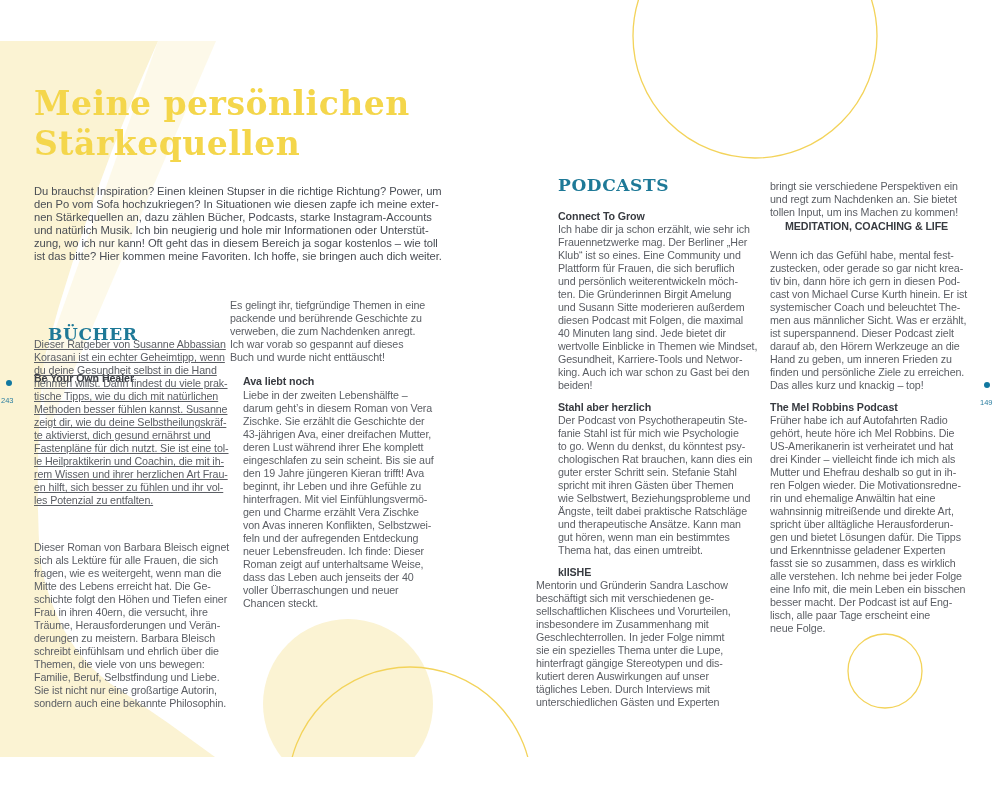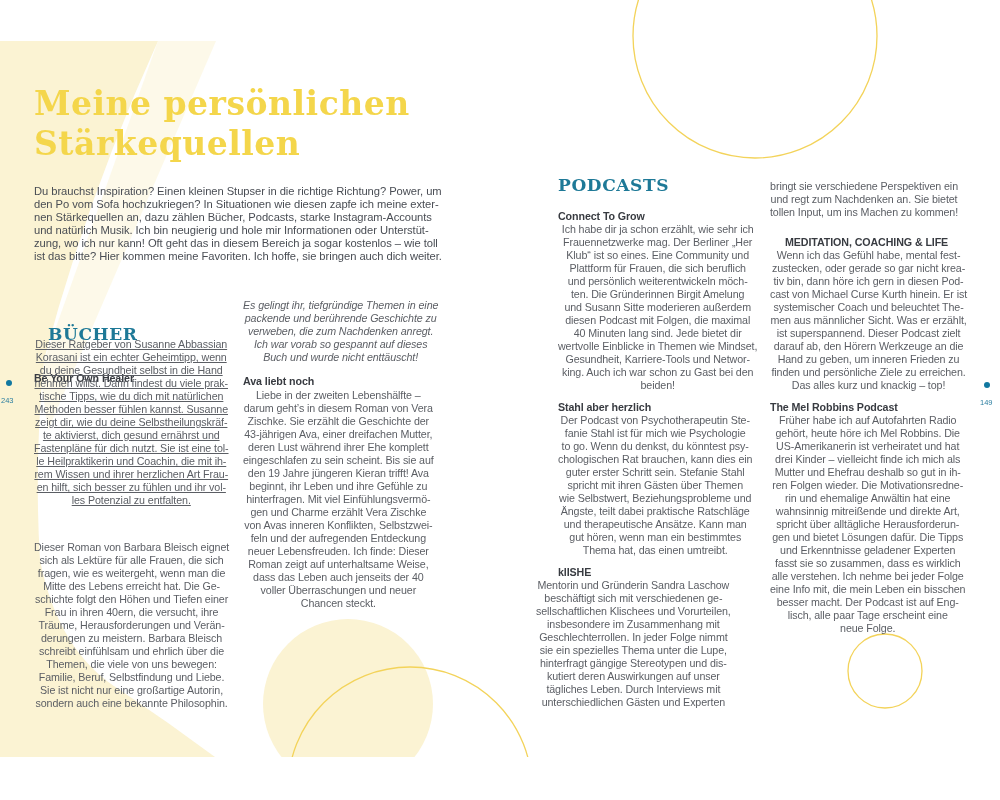--- a/index.html
+++ b/index.html
@@ -4,21 +4,21 @@
 <style>
   html,body{margin:0;padding:0;}
   body{width:1000px;height:800px;background:#ffffff;font-family:"Liberation Sans",sans-serif;}
   #spread{position:relative;width:1000px;height:800px;background:#ffffff;overflow:hidden;}
   #decor{position:absolute;left:0;top:0;width:1000px;height:757px;overflow:hidden;}
   .txt{position:absolute;white-space:pre;}
   .title{font:bold 33px/40px "DejaVu Serif",serif;color:#F4D64B;letter-spacing:0.5px;}
   .intro{font:11.2px/12.9px "Liberation Sans",sans-serif;color:#494D54;letter-spacing:-0.05px;}
   .section-heading{font:bold 17px/18px "DejaVu Serif",serif;color:#1E7997;letter-spacing:0.6px;}
   .subhead{font:bold 10.7px/13px "Liberation Sans",sans-serif;color:#383B41;letter-spacing:-0.1px;}
-  .body{font:10.7px/13px "Liberation Sans",sans-serif;color:#5B5E64;letter-spacing:-0.1px;text-align:center;}
+  .body{font:10.7px/13px "Liberation Sans",sans-serif;color:#5B5E64;letter-spacing:-0.1px;}
   .pagenum{font:7.5px/9px "Liberation Sans",sans-serif;color:#2B7EA0;}
   .pagedot{position:absolute;width:6px;height:6px;border-radius:50%;background:#1178A0;}
 </style>
 </head>
 <body>
 
 <div id="spread">
 
   <svg id="decor" viewBox="0 0 1000 757" xmlns="http://www.w3.org/2000/svg">
     <path d="M0,41 L158,41 Q86,200 44,360 Q34,460 40,560 Q58,652 120,690 Q168,722 215,757 L0,757 Z" fill="#FBF3D3"></path>
@@ -61,21 +61,21 @@
 schichte folgt den Höhen und Tiefen einer
 Frau in ihren 40ern, die versucht, ihre
 Träume, Herausforderungen und Verän-
 derungen zu meistern. Barbara Bleisch
 schreibt einfühlsam und ehrlich über die
 Themen, die viele von uns bewegen:
 Familie, Beruf, Selbstfindung und Liebe.
 Sie ist nicht nur eine großartige Autorin,
 sondern auch eine bekannte Philosophin.</div>
 
-  <div class="txt body" style="left:243px;top:299px;font-style:italic;">Es gelingt ihr, tiefgründige Themen in eine
+  <div class="txt body" style="left:230px;top:299px;">Es gelingt ihr, tiefgründige Themen in eine
 packende und berührende Geschichte zu
 verweben, die zum Nachdenken anregt.
 Ich war vorab so gespannt auf dieses
 Buch und wurde nicht enttäuscht!</div>
   <div class="txt subhead" style="left:243px;top:375px;">Ava liebt noch</div>
   <div class="txt body" style="left:243px;top:389px;">Liebe in der zweiten Lebenshälfte –
 darum geht’s in diesem Roman von Vera
 Zischke. Sie erzählt die Geschichte der
 43-jährigen Ava, einer dreifachen Mutter,
 deren Lust während ihrer Ehe komplett
@@ -134,21 +134,21 @@
 sie ein spezielles Thema unter die Lupe,
 hinterfragt gängige Stereotypen und dis-
 kutiert deren Auswirkungen auf unser
 tägliches Leben. Durch Interviews mit
 unterschiedlichen Gästen und Experten</div>
 
   <div class="txt body" style="left:770px;top:180px;">bringt sie verschiedene Perspektiven ein
 und regt zum Nachdenken an. Sie bietet
 tollen Input, um ins Machen zu kommen!</div>
 
-  <div class="txt subhead" style="left:770px;top:236px;padding-left:15px;">MEDITATION, COACHING &amp; LIFE</div>
+  <div class="txt subhead" style="left:770px;top:220px;padding-left:15px;">MEDITATION, COACHING &amp; LIFE</div>
   <div class="txt body" style="left:770px;top:249px;">Wenn ich das Gefühl habe, mental fest-
 zustecken, oder gerade so gar nicht krea-
 tiv bin, dann höre ich gern in diesen Pod-
 cast von Michael Curse Kurth hinein. Er ist
 systemischer Coach und beleuchtet The-
 men aus männlicher Sicht. Was er erzählt,
 ist superspannend. Dieser Podcast zielt
 darauf ab, den Hörern Werkzeuge an die
 Hand zu geben, um inneren Frieden zu
 finden und persönliche Ziele zu erreichen.

